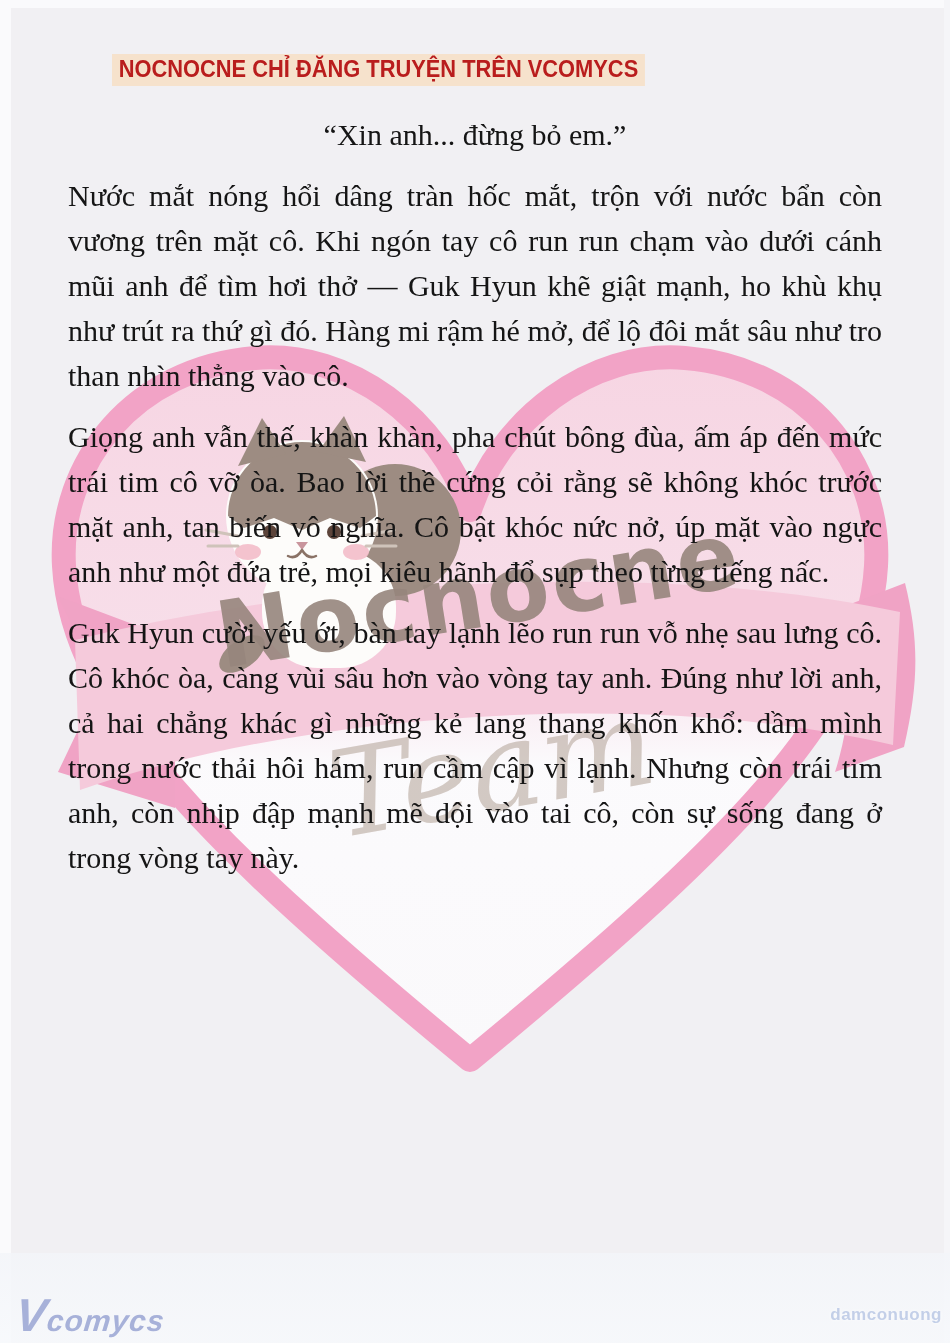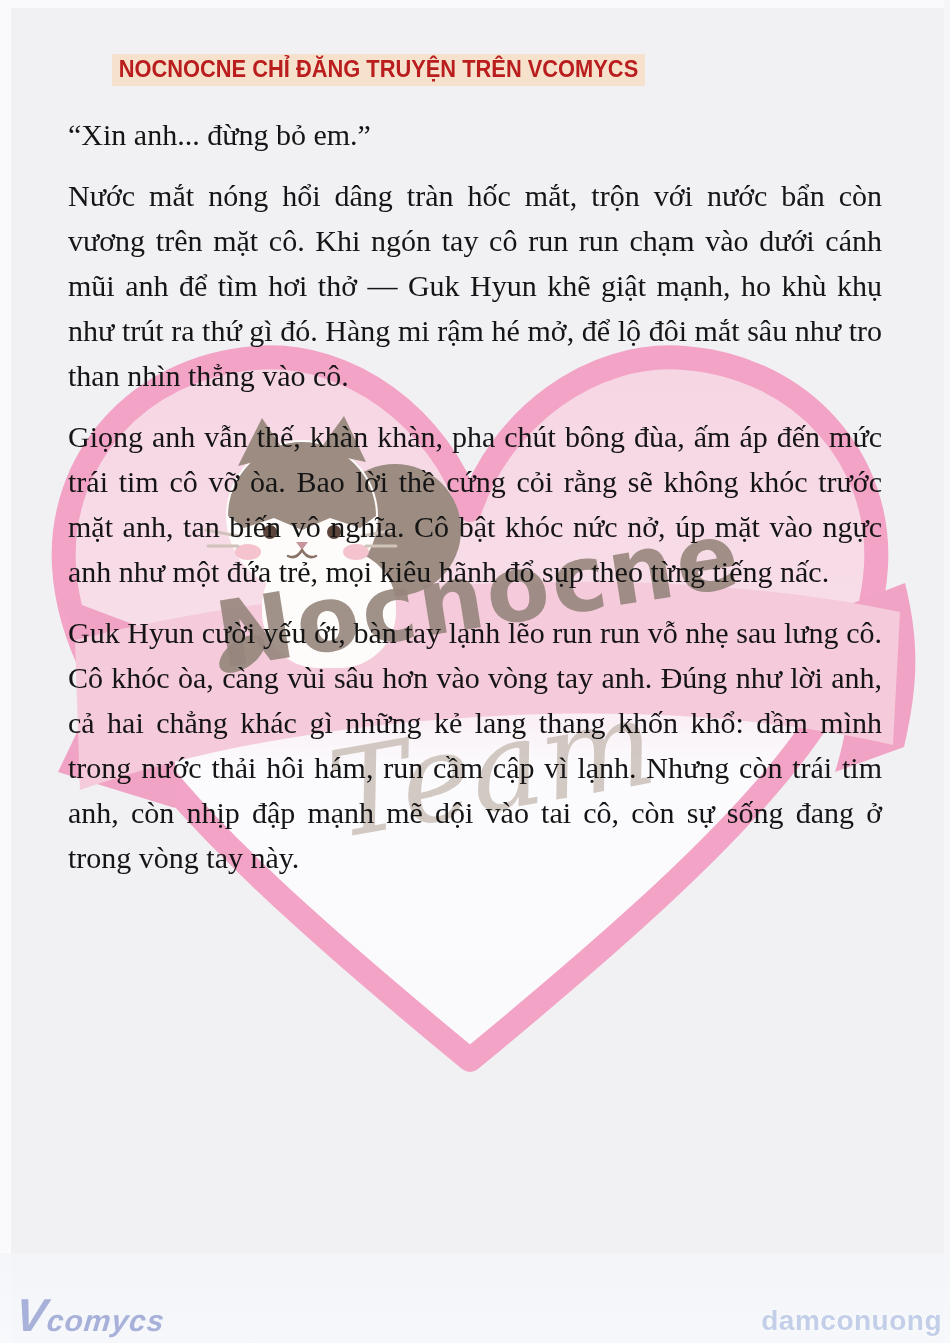--- a/index.html
+++ b/index.html
@@ -18,35 +18,35 @@
     background:#f6e2cc; color:#b91d1d; padding:2px 7px;
     font-family:"Liberation Sans", sans-serif; font-weight:700; font-size:23px; line-height:1.2;
     transform:scaleX(.95); transform-origin:left center; white-space:nowrap;
   }
 
   .content {
     position:absolute; left:68px; top:112px; width:814px;
     font-size:30px; line-height:45px; color:#151515;
   }
   .para { margin:0 0 16px 0; text-align:justify; }
-  .para.quote { text-align:left; }
+  .para.quote { text-align:center; }
 
   .bottom-band {
     position:absolute; left:0; top:1253px; width:950px; height:90px;
     background:linear-gradient(180deg,#f3f5f9,#f7f9fc); opacity:.85;
   }
   .vcomycs {
     position:absolute; left:16px; top:1288px;
     font-family:"Liberation Sans", sans-serif; font-style:italic; font-weight:700;
     font-size:30px; color:#a7b1d9; transform:skewX(-6deg); letter-spacing:1px;
   }
   .vcomycs::first-letter { font-size:46px; }
   .damconuong {
     position:absolute; right:8px; top:1305px;
-    font-family:"Liberation Sans", sans-serif; font-weight:700; font-size:28px;
+    font-family:"Liberation Sans", sans-serif; font-weight:700; font-size:17px;
     color:#c3cfe8; text-shadow:0 0 4px rgba(255,255,255,.95); letter-spacing:.5px;
   }
 </style>
 </head>
 <body>
 
 <div class="page">
 
   <div class="edge-top"></div>
   <div class="edge-left"></div>

